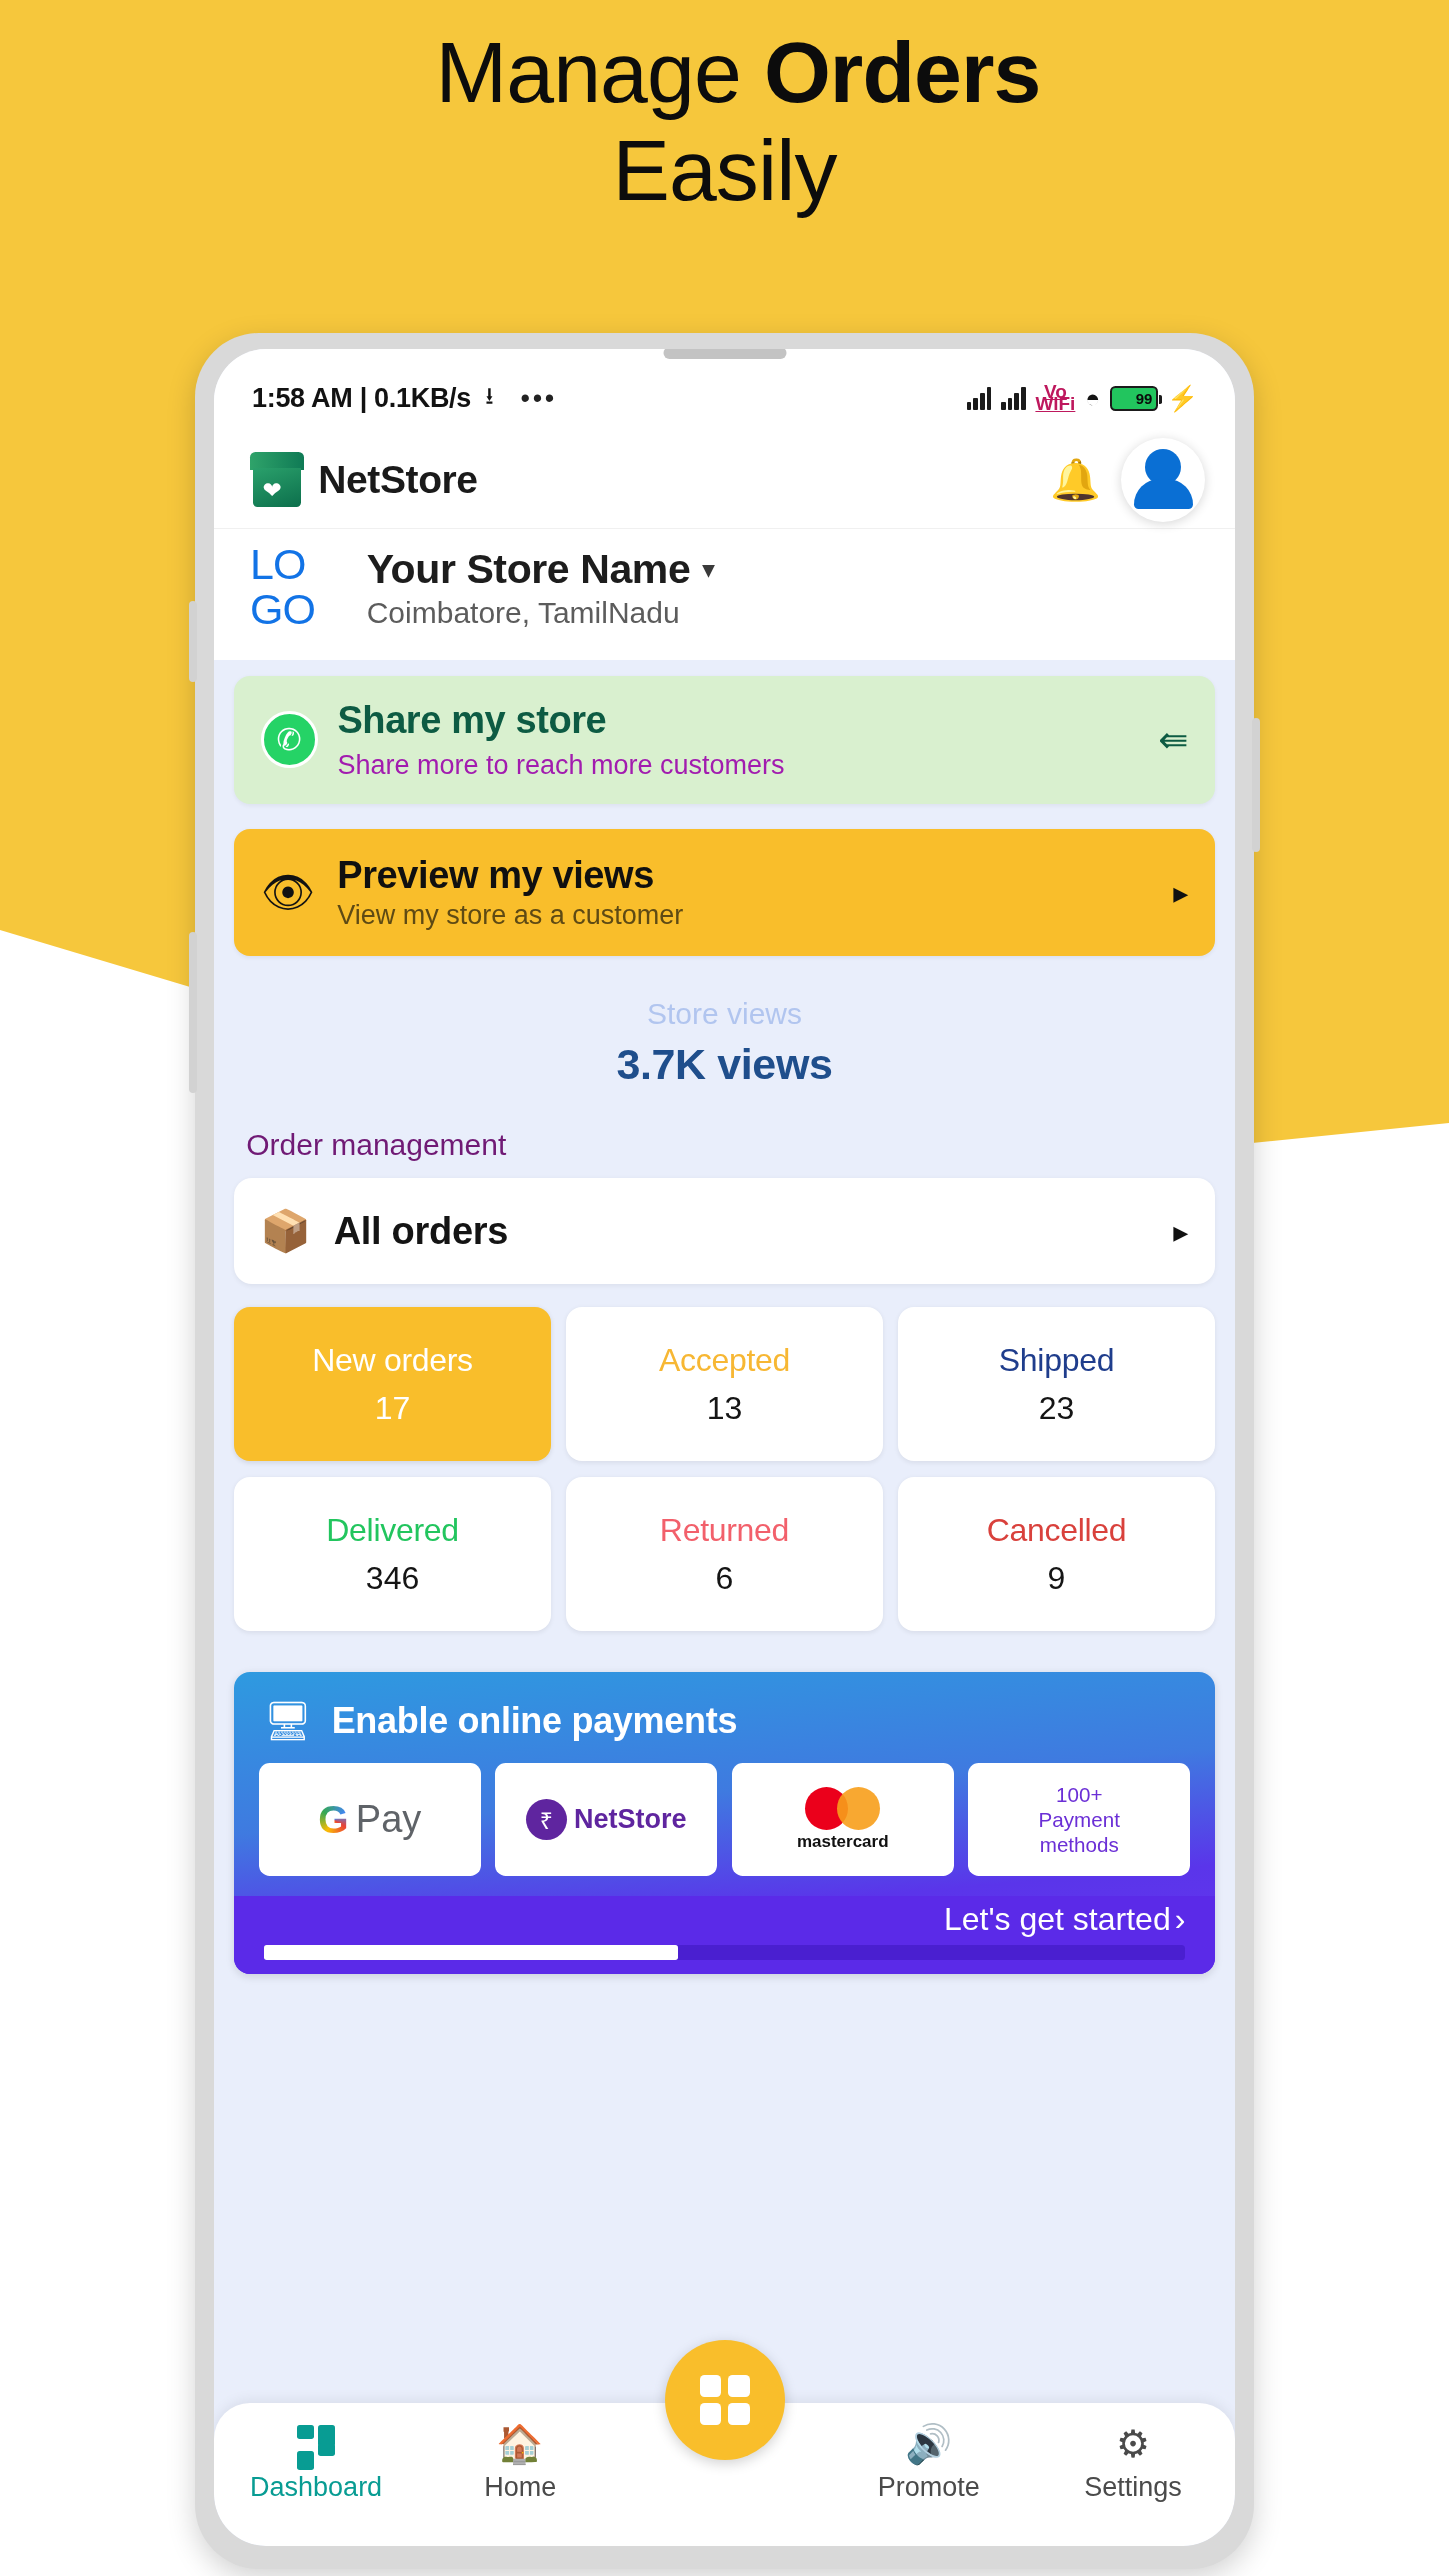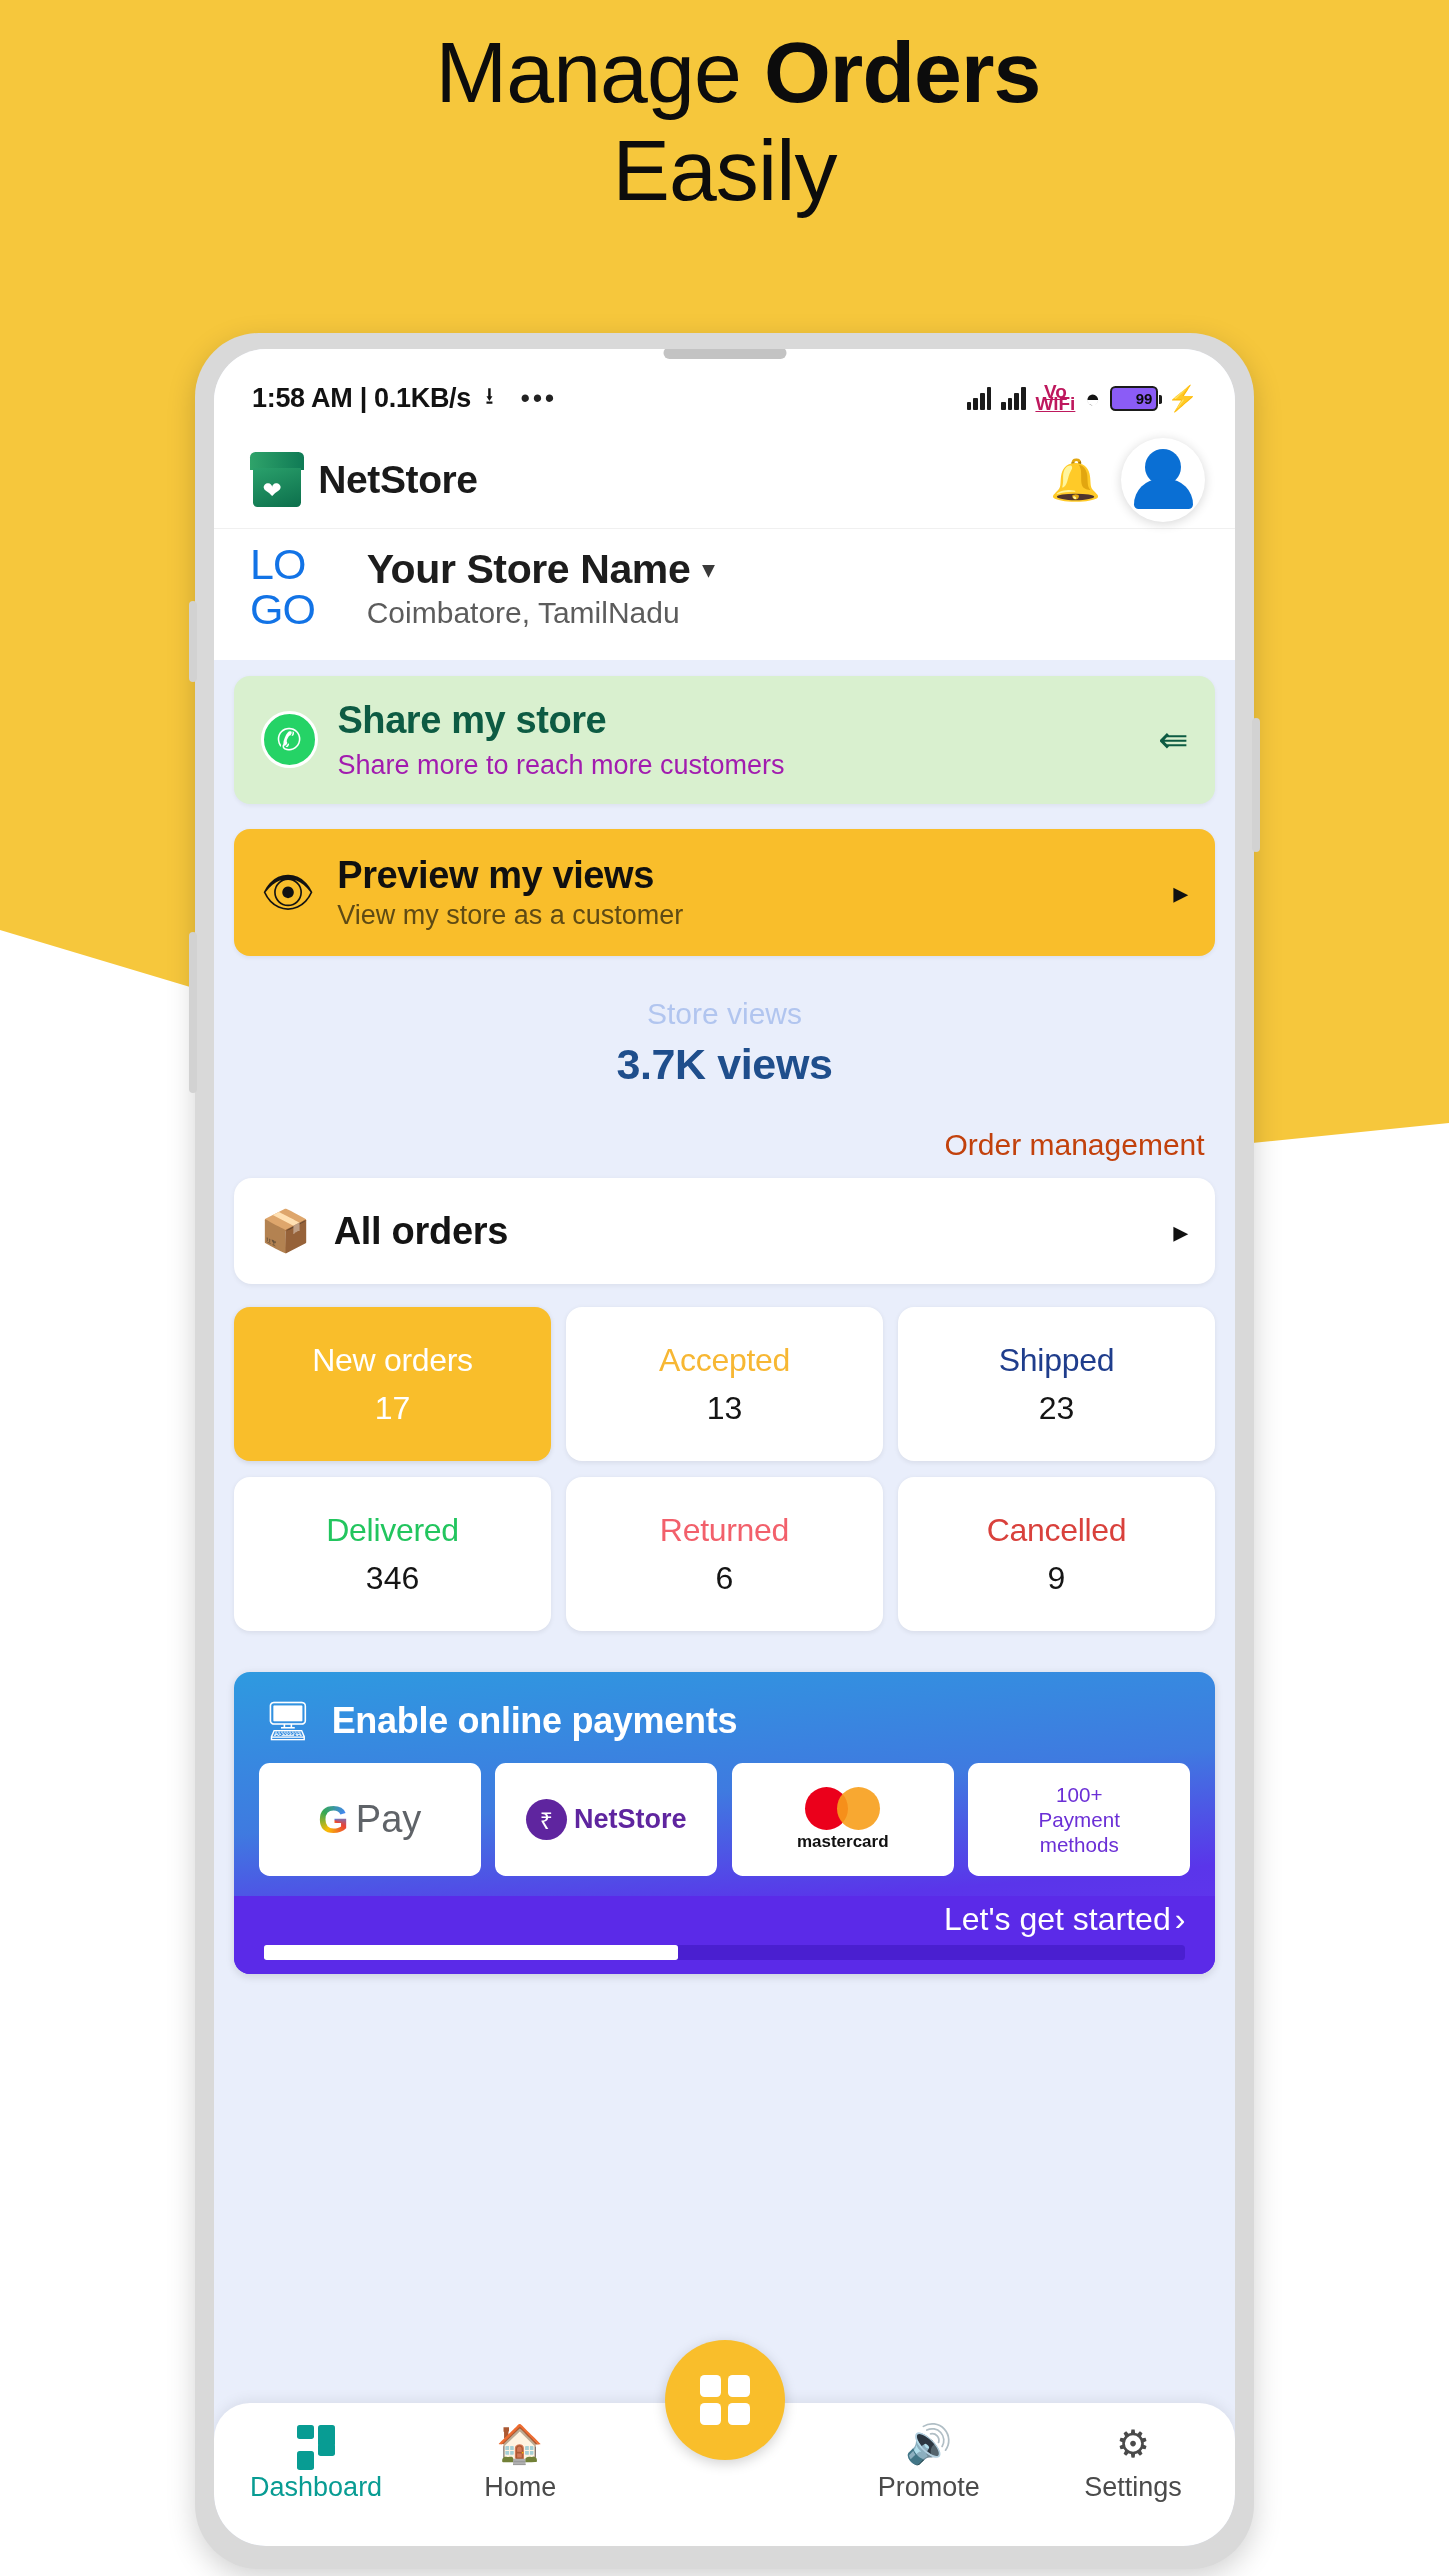--- a/index.html
+++ b/index.html
@@ -66,21 +66,21 @@
   .sb-right{ display:flex; align-items:center; gap:9.8px; }
   .bars{ display:flex; align-items:flex-end; gap:2.2px; height:23px;}
   .bars i{ display:block; width:4.5px; background:#1b1b1b; border-radius:0.9px;}
   .bars i:nth-child(1){height:7.2px}.bars i:nth-child(2){height:11.6px}
   .bars i:nth-child(3){height:17px}.bars i:nth-child(4){height:22.4px}
   .volte{ font-size:19px; line-height:12.5px; font-weight:700; color:#be185d; text-align:center;text-decoration:underline;}
   .wifi{ font-size:25px; color:#141414; line-height:1;}
   .batt{
     width:48px; height:25px; border:2.7px solid #1b1b1b; border-radius:5.4px;
     position:relative; display:flex; align-items:center; justify-content:center;
-    background:#8b5cf6;
+    background:#22c55e;
     padding-left:20px;
   }
   .batt span{ font-size:15px; font-weight:700; color:#0a0a0a; }
   .batt:after{content:""; position:absolute; right:-6.3px; top:7.2px; width:3.6px;height:9.8px;background:#1b1b1b;border-radius:0 1.8px 1.8px 0;}
   .bolt{ font-size:25px; color:#121212; }
 
   
   .appbar{
     background:#fff; height:97px; display:flex; align-items:center;
     padding:0 30px 0 36px; justify-content:space-between;
@@ -148,21 +148,21 @@
   }
   .eye-ic{ font-size:43px; color:#121212; flex:0 0 auto; width:55px;}
   .preview-title{ font-size:38px; font-weight:700; color:#101010; letter-spacing:-0.4px;}
   .preview-sub{ font-size:27px; color:#5e4a14; margin-top:3.6px;}
   .chev{ font-size:30px; color:#111;}
 
   .views{ text-align:center; padding:10.7px 0 36px 0;}
   .views-label{ font-size:30px; color:#b1c5ef;}
   .views-value{ font-size:43px; font-weight:800; color:#1f4e8c; margin-top:9px; letter-spacing:-0.4px;}
 
-  .section-label{ font-size:30px; color:#c2410c; padding:3.6px 10.7px 16px 12.5px;text-align:right;}
+  .section-label{ font-size:30px; color:#701a75; padding:3.6px 10.7px 16px 12.5px;}
 
   .allorders{
     background:#fff; display:flex; align-items:center; gap:23px;
     padding:29px 27px; margin-bottom:23px; border-radius:18px;
     box-shadow:0 1.8px 5.4px rgba(0,0,0,.06);
   }
   .pkg-ic{ font-size:41px; width:50px; }
   .allorders-label{ flex:1; font-size:38px; font-weight:600; color:#141414; letter-spacing:-0.3px;}
 
   .stat-grid{ display:grid; grid-template-columns:repeat(3,1fr); gap:14.3px; margin-bottom:16px;}

